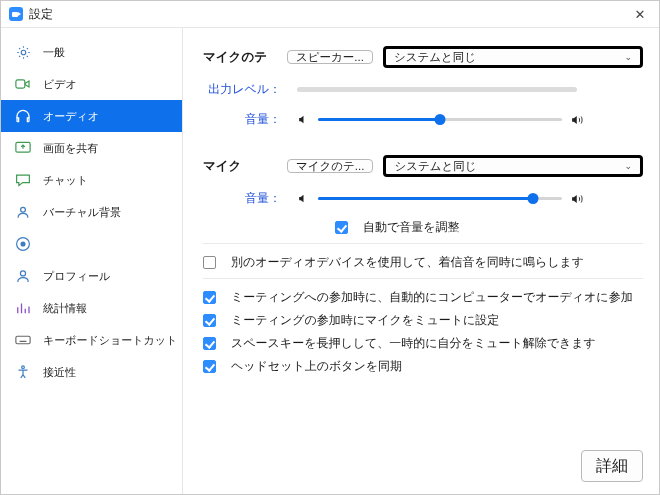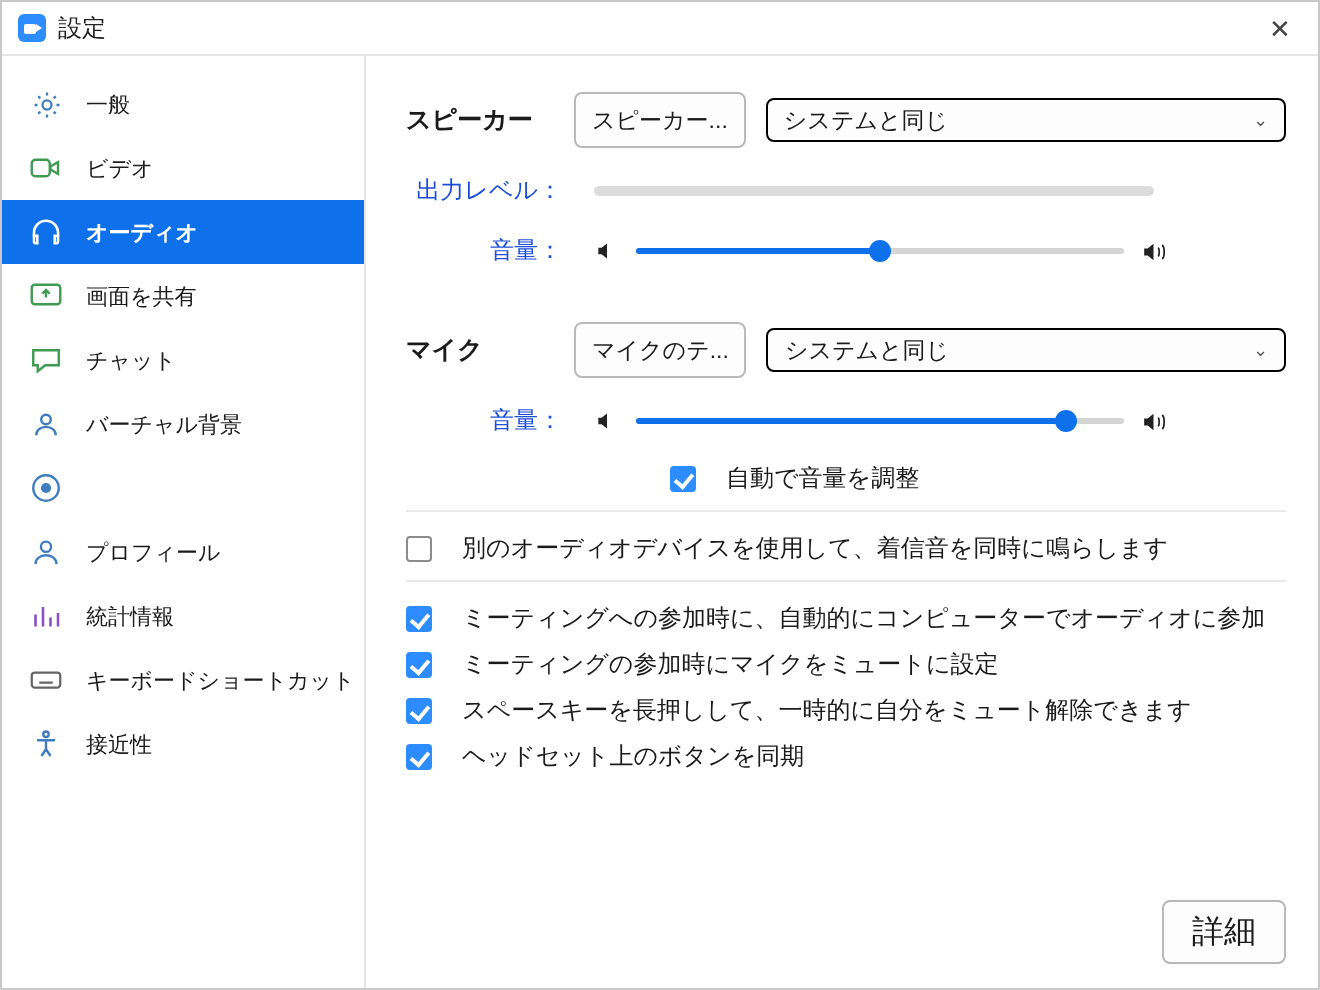--- a/index.html
+++ b/index.html
@@ -106,21 +106,21 @@
   }
   .side-item .lbl {
     font-size: 11px;
     color: #1b1b1b;
     white-space: nowrap;
   }
   .side-item.active {
     background: #0e71eb;
     border-radius: 0;
   }
-  .side-item.active .lbl { color: #ffffff; font-weight: bold;}
+  .side-item.active .lbl { color: #ffffff; font-weight: normal;}
   .side-item.active .ico svg { stroke: #ffffff; }
 
   
   .main {
     flex: 1;
     position: relative;
     padding: 18px 16px 10px 20px;
     min-width: 0;
   }
   .row {
@@ -138,40 +138,40 @@
     padding-right: 6px;
   }
   .row-label.sub {
     font-weight: normal;
     font-size: 12px;
     color: #1d4ed8;
     text-align: right;
     width: 84px;
   }
   .btn {
-    height: 28px;
+    height: 14px;
     min-width: 82px;
     padding: 0 8px;
     border: 1px solid #b9b9b9;
     border-radius: 4px;
     background: #fdfdfd;
     font-size: 11.5px;
     color: #1b1b1b;
     display: flex;
     align-items: center;
     justify-content: center;
     white-space: nowrap;
     overflow: hidden;
     cursor: default;
   }
   .select {
     height: 22px;
     flex: 1;
     margin-left: 10px;
-    border: 1px solid #000000;
+    border: 3px solid #000000;
     border-radius: 4px;
     background: #fdfdfd;
     display: flex;
     align-items: center;
     padding: 0 8px;
     font-size: 11.5px;
     color: #1b1b1b;
     position: relative;
     cursor: default;
     max-width: 280px;
@@ -399,21 +399,21 @@
           </svg>
         </span>
         <span class="lbl">接近性</span>
       </div>
 
     </div>
 
     <div class="main">
 
       <div class="row">
-        <div class="row-label">スピーカー</div>
+        <div class="row-label">マイクのテ</div>
         <div class="btn">スピーカー...</div>
         <div class="select">
           <span>システムと同じ</span>
           <span class="chev">⌄</span>
         </div>
       </div>
 
       <div class="row">
         <div class="row-label sub">出力レベル：</div>
         <div style="width:10px"></div>

